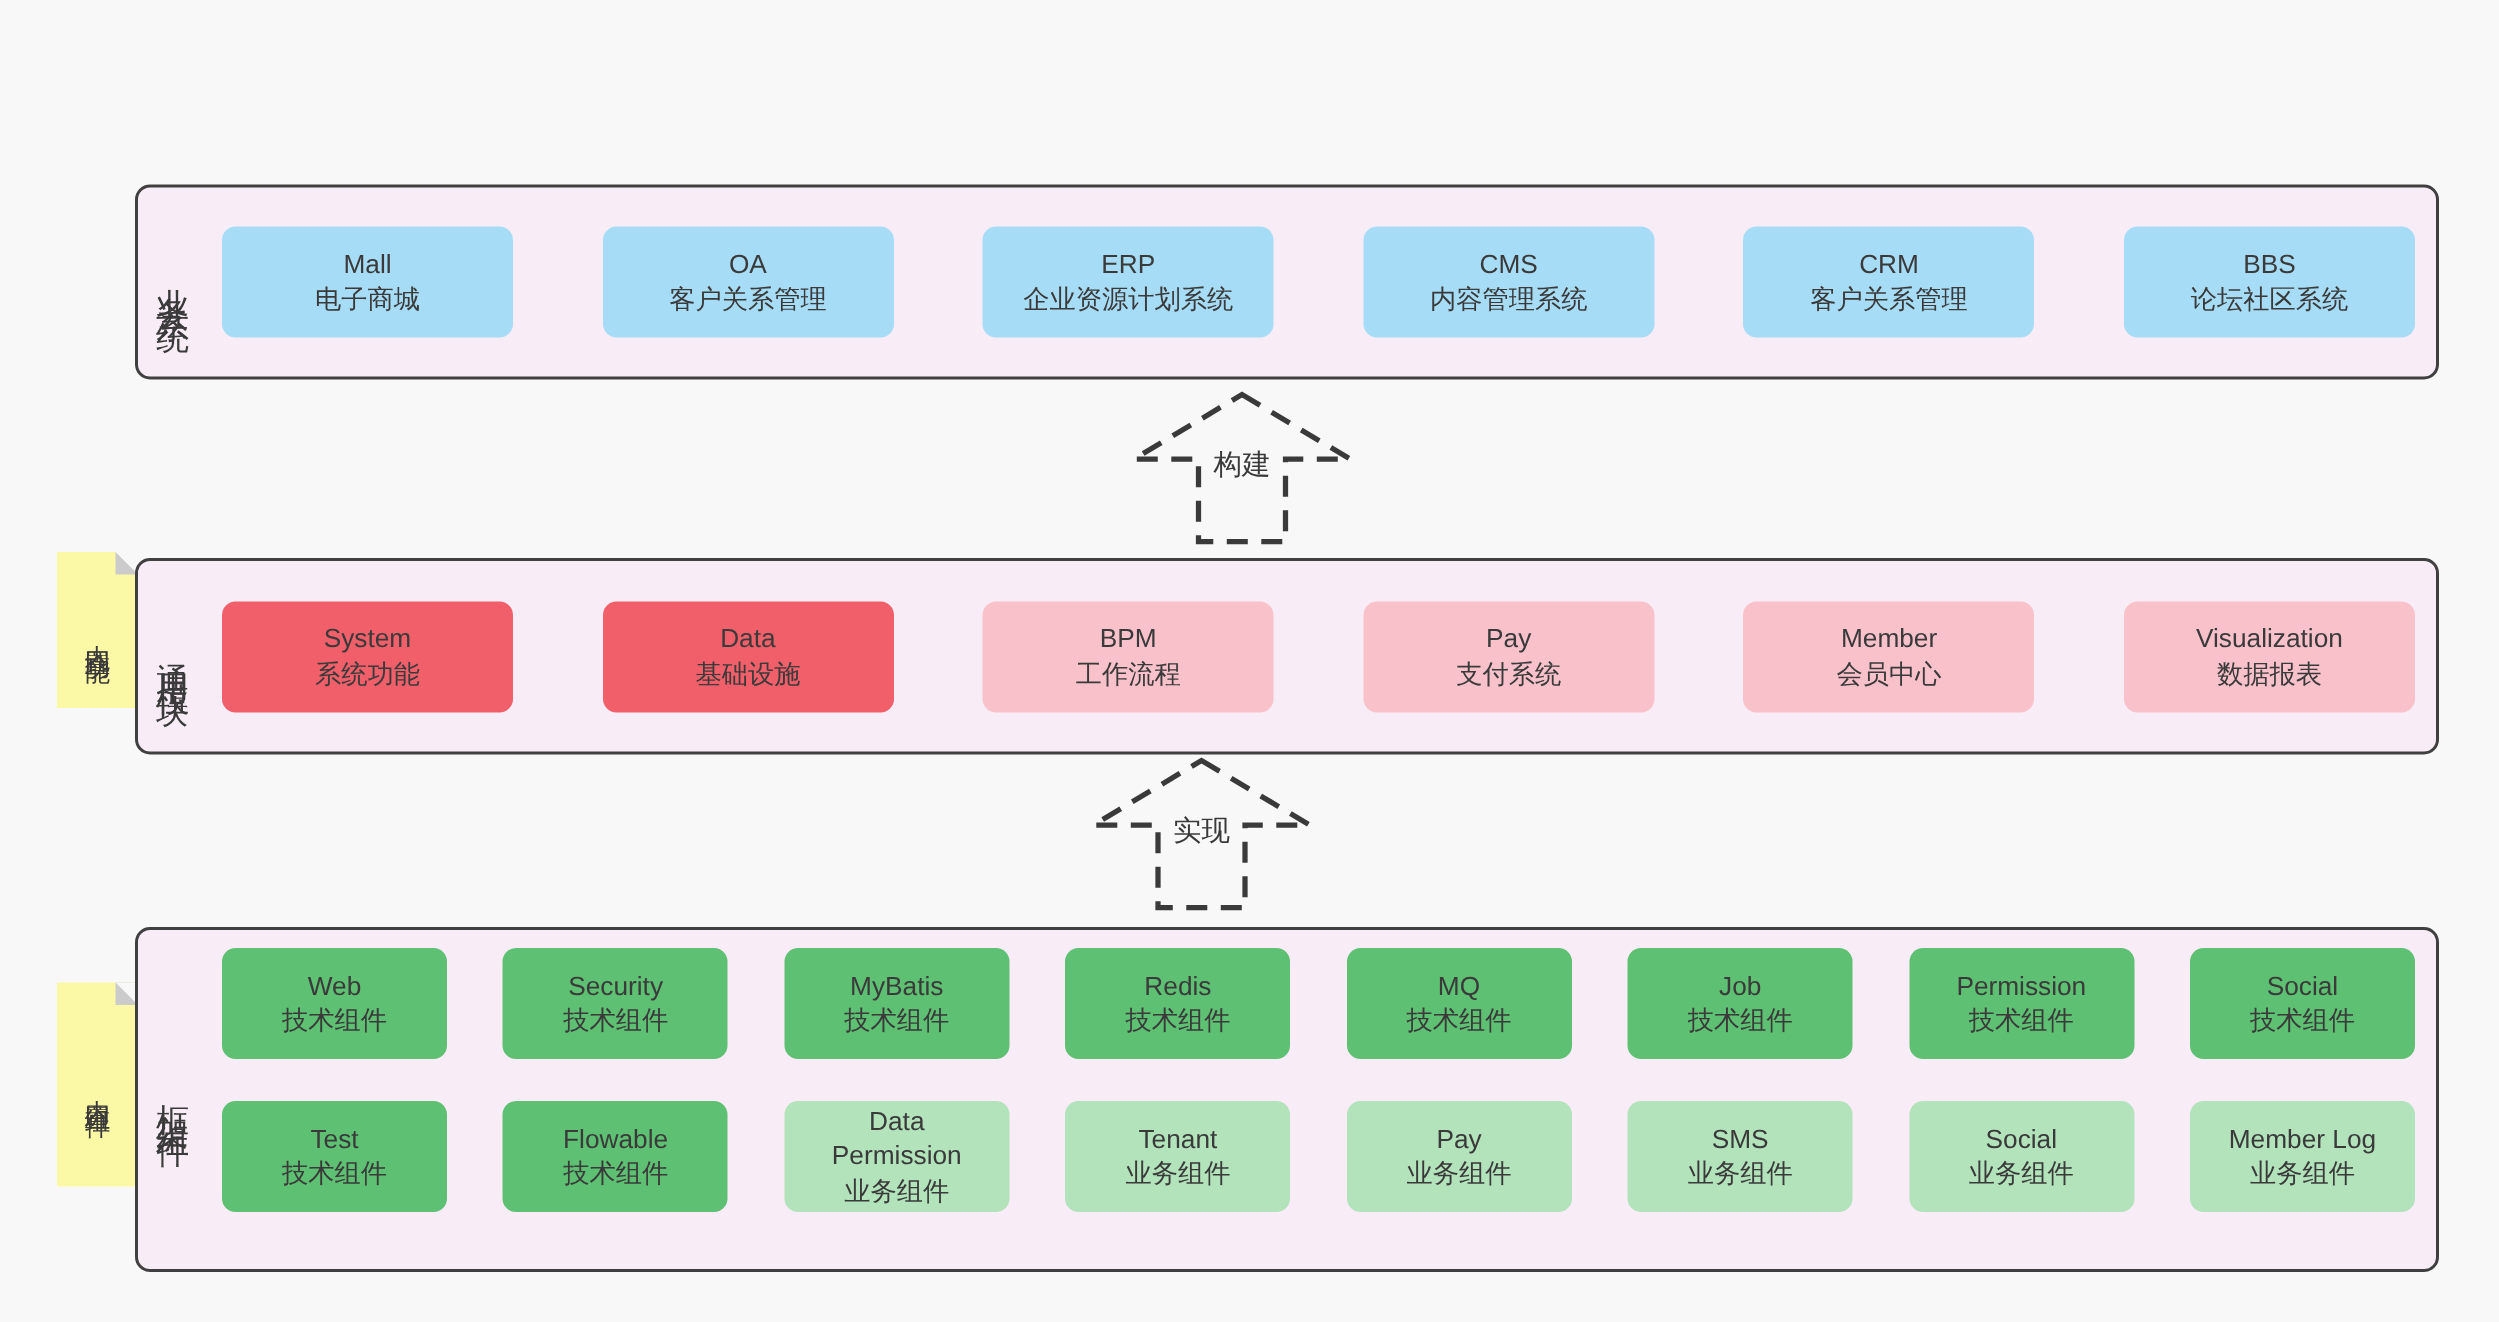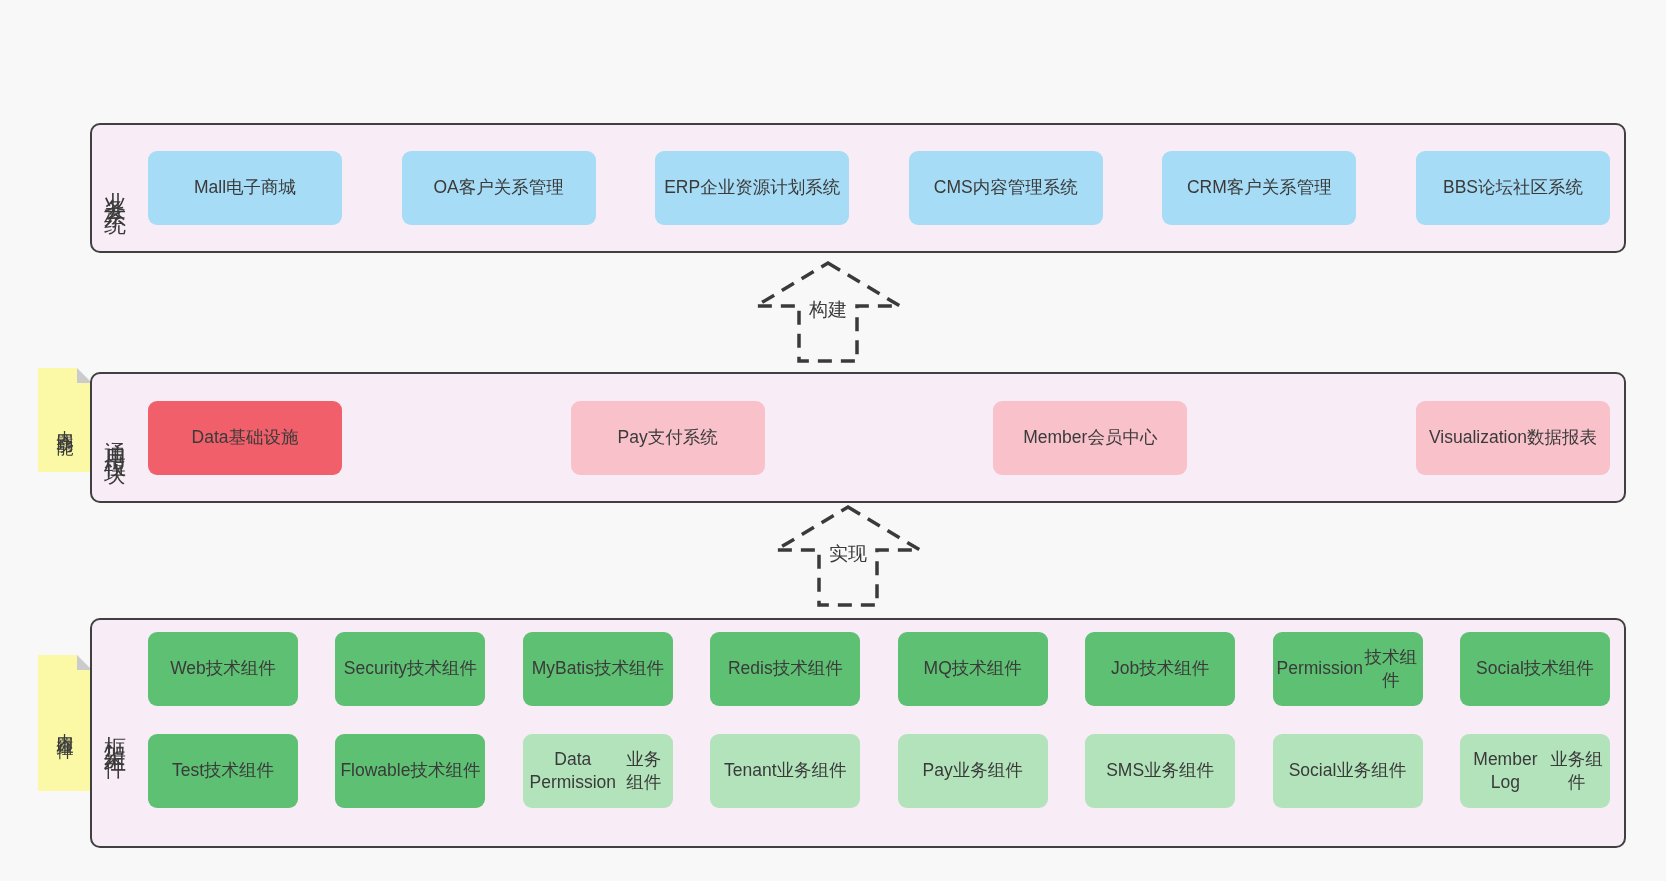--- a/index.html
+++ b/index.html
@@ -23,36 +23,36 @@
               font-size:22px;letter-spacing:7px;line-height:1;
               margin-left:12px;flex:0 0 auto;color:var(--text);}
 
   .band-boxes{flex:1;display:flex;justify-content:space-between;
               align-items:center;padding:0 14px 0 22px;}
 
   .rows{flex:1;display:flex;flex-direction:column;gap:28px;
         align-self:flex-start;padding:12px 14px 0 22px;}
   .rows .band-boxes{padding:0;gap:19px;}
 
-  .box{height:74px;border-radius:9px;display:flex;
+  .box{height:74px;border-radius:9px;display:flex;flex-direction:column;
        justify-content:center;align-items:center;text-align:center;
        font-size:17.5px;line-height:1.32;box-sizing:border-box;padding:2px 4px;}
   .box.wide{width:194px;}
   .box.small{width:150px;}
   .box.small .box-title{display:inline-block;max-width:114px;}
   .blue{background:var(--blue);}
   .red{background:var(--red);}
   .pink{background:var(--pink);}
   .green{background:var(--green);}
   .lightgreen{background:var(--light-green);}
   .box-title,.box-subtitle{display:block;}
 
   .arrow-wrap{position:absolute;width:150px;height:104px;}
   .arrow1{left:753px;top:260px;}
-  .arrow2{left:773px;top:504px;}
+  .arrow2{left:726px;top:504px;}
   .arrow-wrap svg{position:absolute;left:0;top:0;}
   .arrow-label{position:absolute;left:50%;top:36px;transform:translateX(-50%);
                background:var(--page-bg);font-size:19px;padding:1px 3px;
                color:var(--text);white-space:nowrap;}
 
   .note{position:absolute;left:38px;width:54px;background:var(--note-yellow);
         display:flex;justify-content:center;}
   .note1{top:368px;height:104px;}
   .note2{top:655px;height:136px;}
   .note-text{writing-mode:vertical-rl;text-orientation:upright;
@@ -106,22 +106,30 @@
 
   <div class="note note1">
     <div class="fold"></div>
     <div class="note-text">内置功能</div>
   </div>
 
   <div class="band band2">
     <div class="band-label">通用模块</div>
     <div class="band-boxes">
       <div class="box wide red">
+        <span class="box-title">System</span>
+        <span class="box-subtitle">系统功能</span>
+      </div>
+      <div class="box wide red">
         <span class="box-title">Data</span>
         <span class="box-subtitle">基础设施</span>
+      </div>
+      <div class="box wide pink">
+        <span class="box-title">BPM</span>
+        <span class="box-subtitle">工作流程</span>
       </div>
       <div class="box wide pink">
         <span class="box-title">Pay</span>
         <span class="box-subtitle">支付系统</span>
       </div>
       <div class="box wide pink">
         <span class="box-title">Member</span>
         <span class="box-subtitle">会员中心</span>
       </div>
       <div class="box wide pink">

